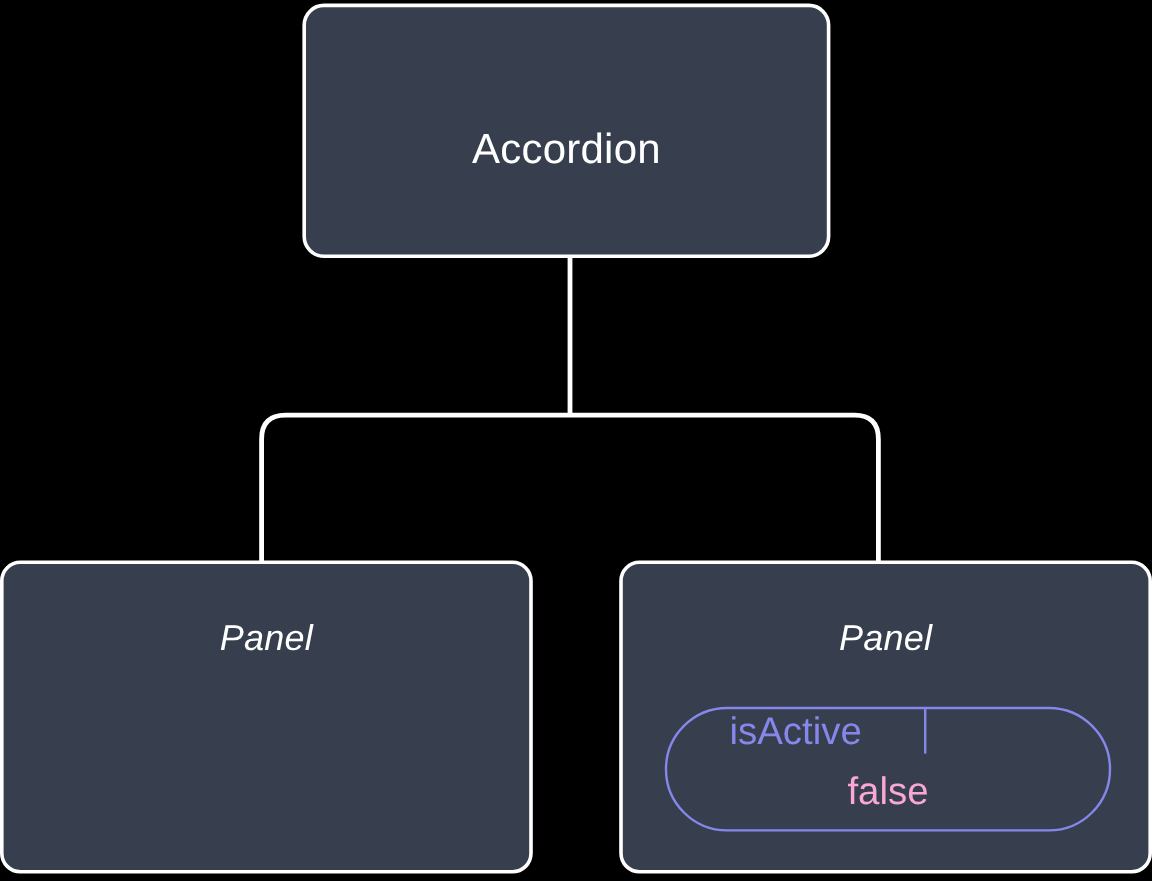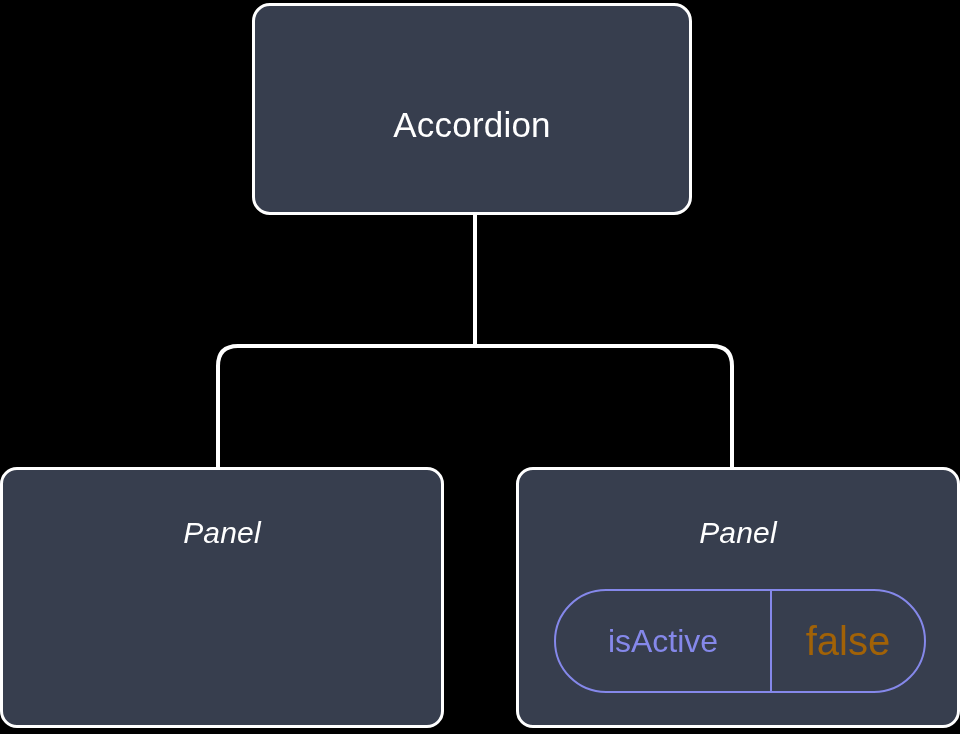--- a/index.html
+++ b/index.html
@@ -99,31 +99,32 @@
   }
 
   
   .pill-default {
     left: 554px;
     top: 589px;
     width: 372px;
     height: 104px;
     border: 2px solid #8588EA;
     background: transparent;
+    flex-direction: column;
   }
   .pill-default .pill-key {
     width: 216px;
     font-size: 32px;
     color: #8588EA;
     border-right: 2px solid #8588EA;
   }
   .pill-default .pill-val {
     flex: 1;
-    font-size: 40px;
-    color: #a16207;
+    font-size: 32px;
+    color: #f9a8d4;
   }
 </style>
 </head>
 <body>
 
 <div class="stage">
 
   <svg class="connector-layer" width="960" height="734" viewBox="0 0 960 734" fill="none">
 
     <path d="M475 213 L475 346" stroke="#FFFFFF" stroke-width="4" stroke-linecap="butt"></path>

